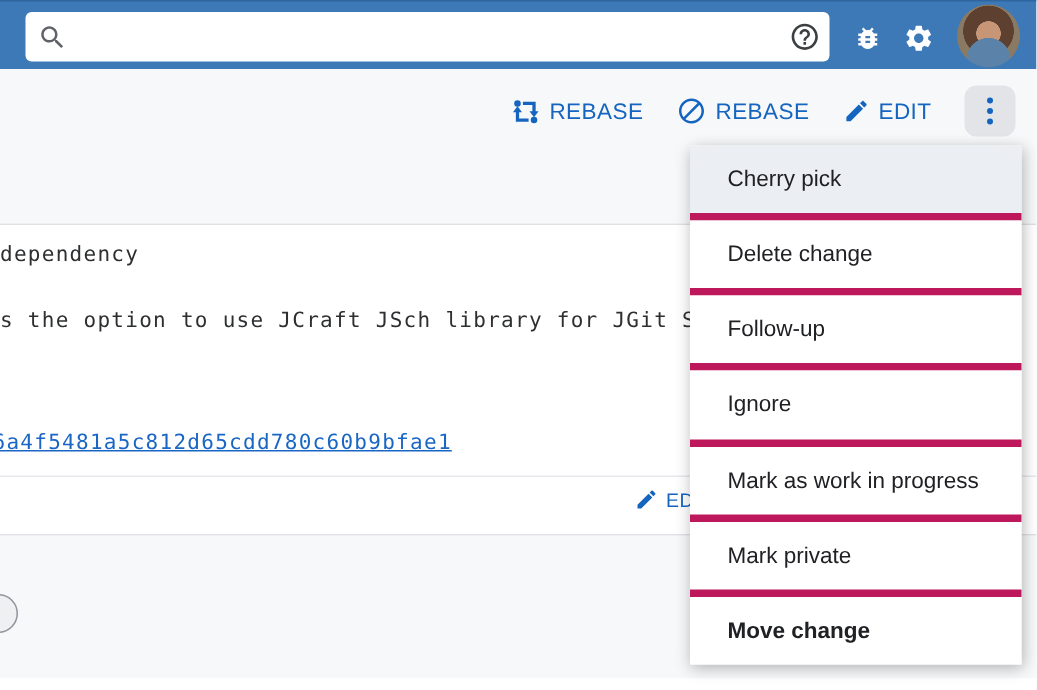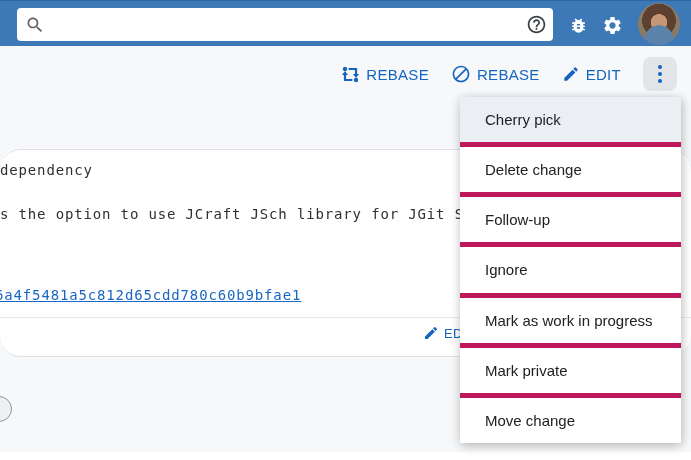--- a/index.html
+++ b/index.html
@@ -56,21 +56,21 @@
   .more-btn {
     width:34px; height:34px; background:#e2e4e7; border-radius:8px;
     display:flex; align-items:center; justify-content:center; cursor:pointer;
   }
   .dots { display:flex; flex-direction:column; gap:3px; }
   .dots i { width:4px; height:4px; border-radius:50%; background:#1565c0; display:block; }
 
   
   .commit-card {
     position:absolute; left:0; top:149px; width:691px; height:208px;
-    background:#ffffff; border-top:1px solid #dfe1e5; border-bottom:1px solid #dfe1e5;border-radius:21px;
+    background:#ffffff; border-top:1px solid #dfe1e5; border-bottom:1px solid #dfe1e5;
   }
   .mono {
     font-family:"DejaVu Sans Mono", monospace; font-size:14px;
     letter-spacing:.85px; color:#2d2f31; white-space:pre;
   }
   .cm-line1 { position:absolute; left:0; top:12px; }
   .cm-line2 { position:absolute; left:0; top:56px; }
   .sha-link {
     position:absolute; left:-5px; top:137px;
     color:#1a66c4; text-decoration:underline; cursor:pointer;
@@ -93,21 +93,21 @@
     position:absolute; left:460px; top:97px; width:221px; height:346px;
     background:#ffffff; z-index:20;
     box-shadow:0 3px 10px rgba(0,0,0,.22), 3px 0 8px rgba(0,0,0,.08);
     display:flex; flex-direction:column;
   }
   .menu-item {
     flex:1 1 auto; display:flex; align-items:center;
     padding-left:25px; font-size:15px; color:#202124; cursor:pointer;
     border-bottom:5px solid #be185d; background:#ffffff;
   }
-  .menu-item:last-child { border-bottom:none; }
+  .menu-item:last-child { border-bottom:none;font-weight:bold; }
   .menu-item.highlighted { background:#ebeff3; }
 </style>
 </head>
 <body>
 
 <div class="page">
 
   <div class="app-header">
     <div class="search-box">
       <svg class="mag" width="20" height="20" viewBox="0 0 24 24">

